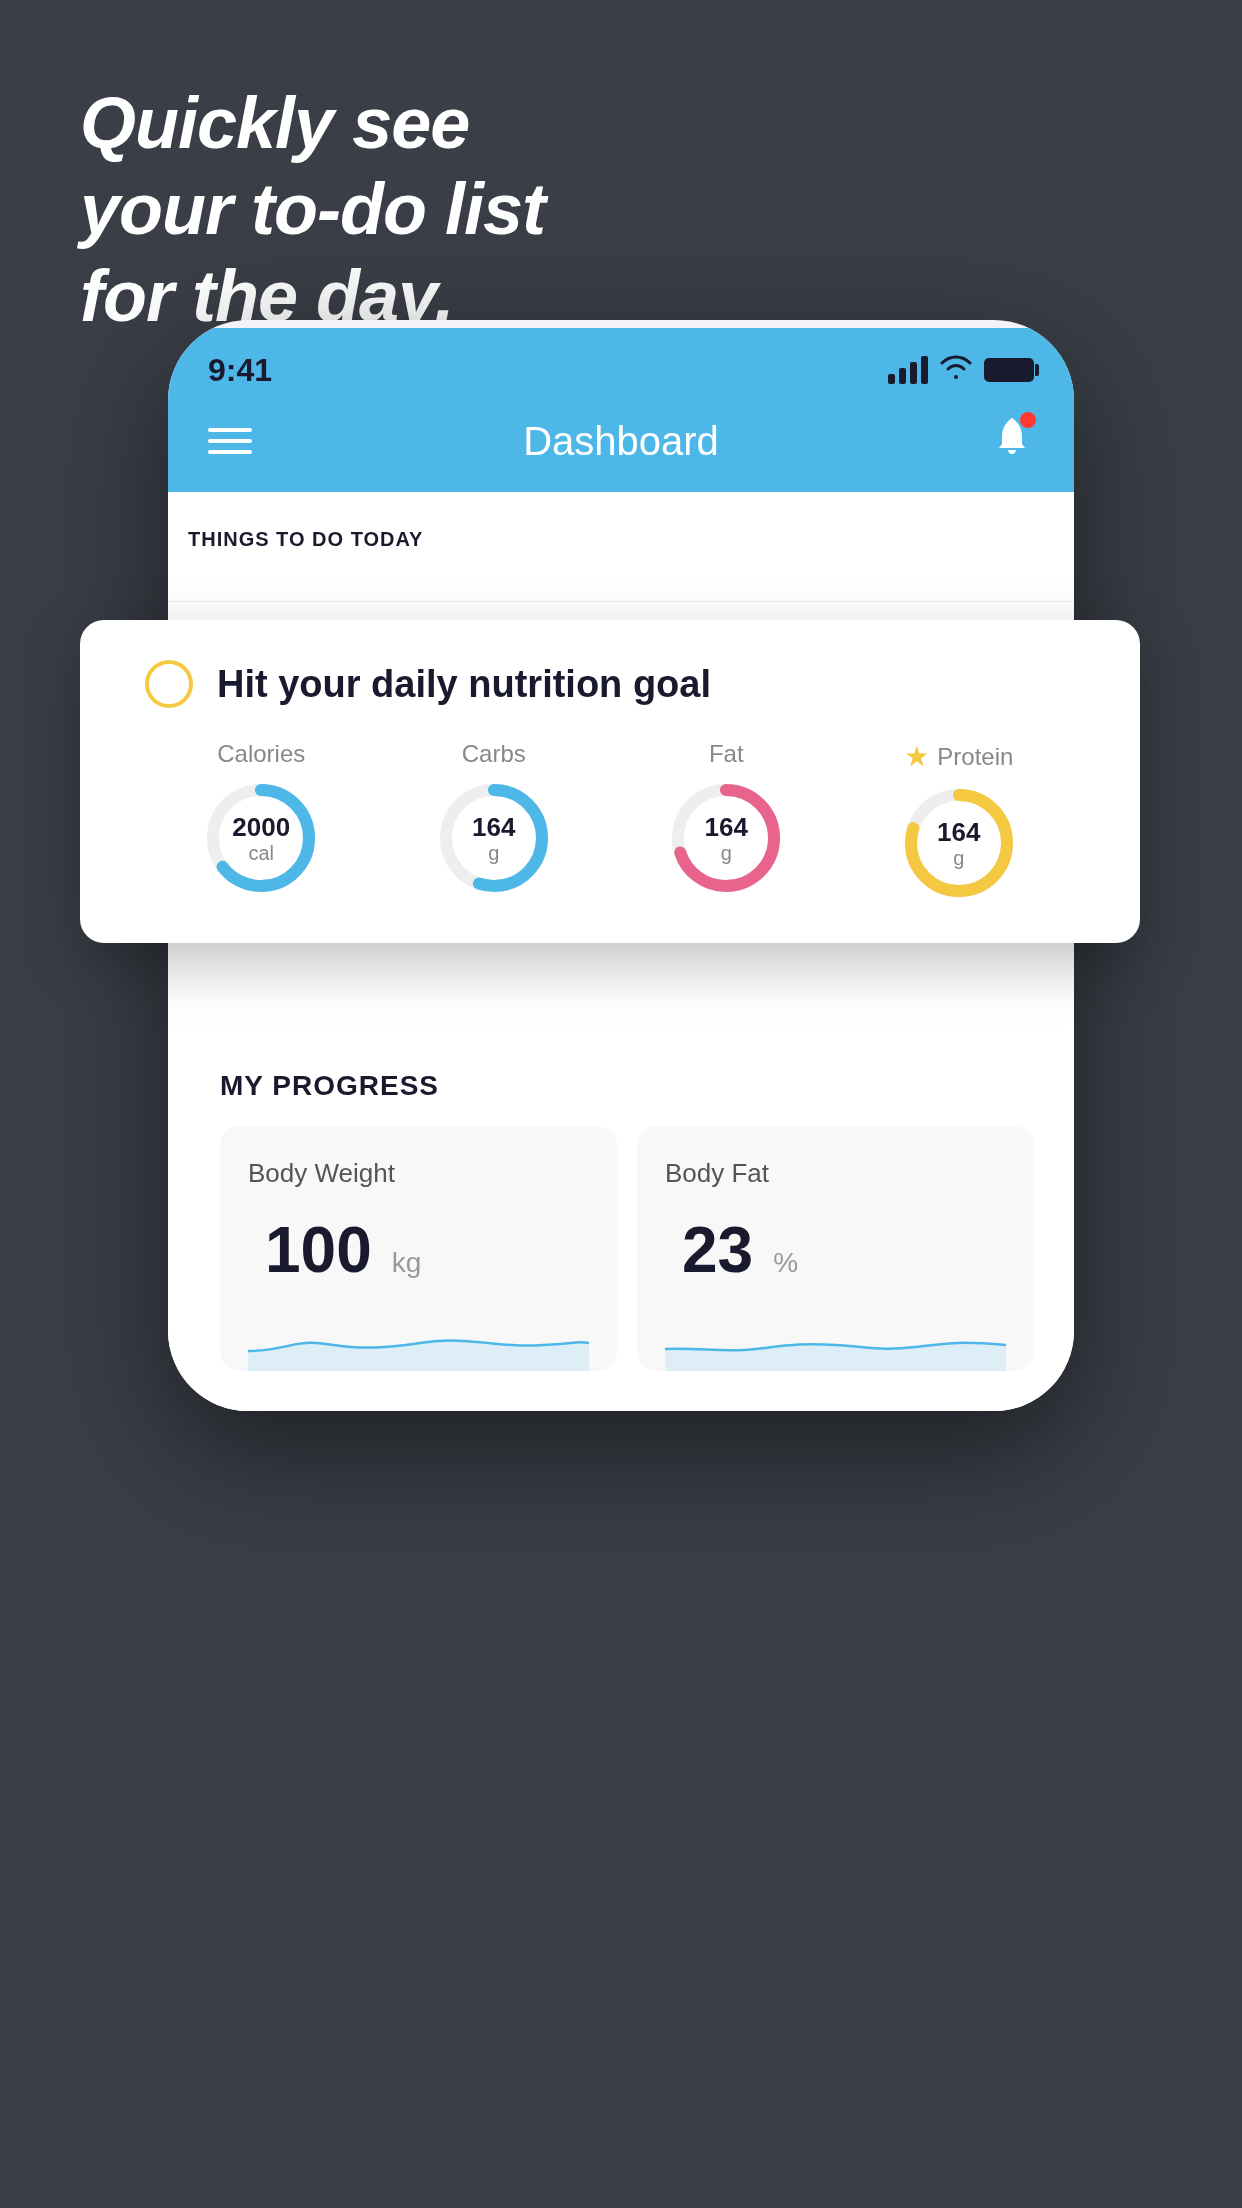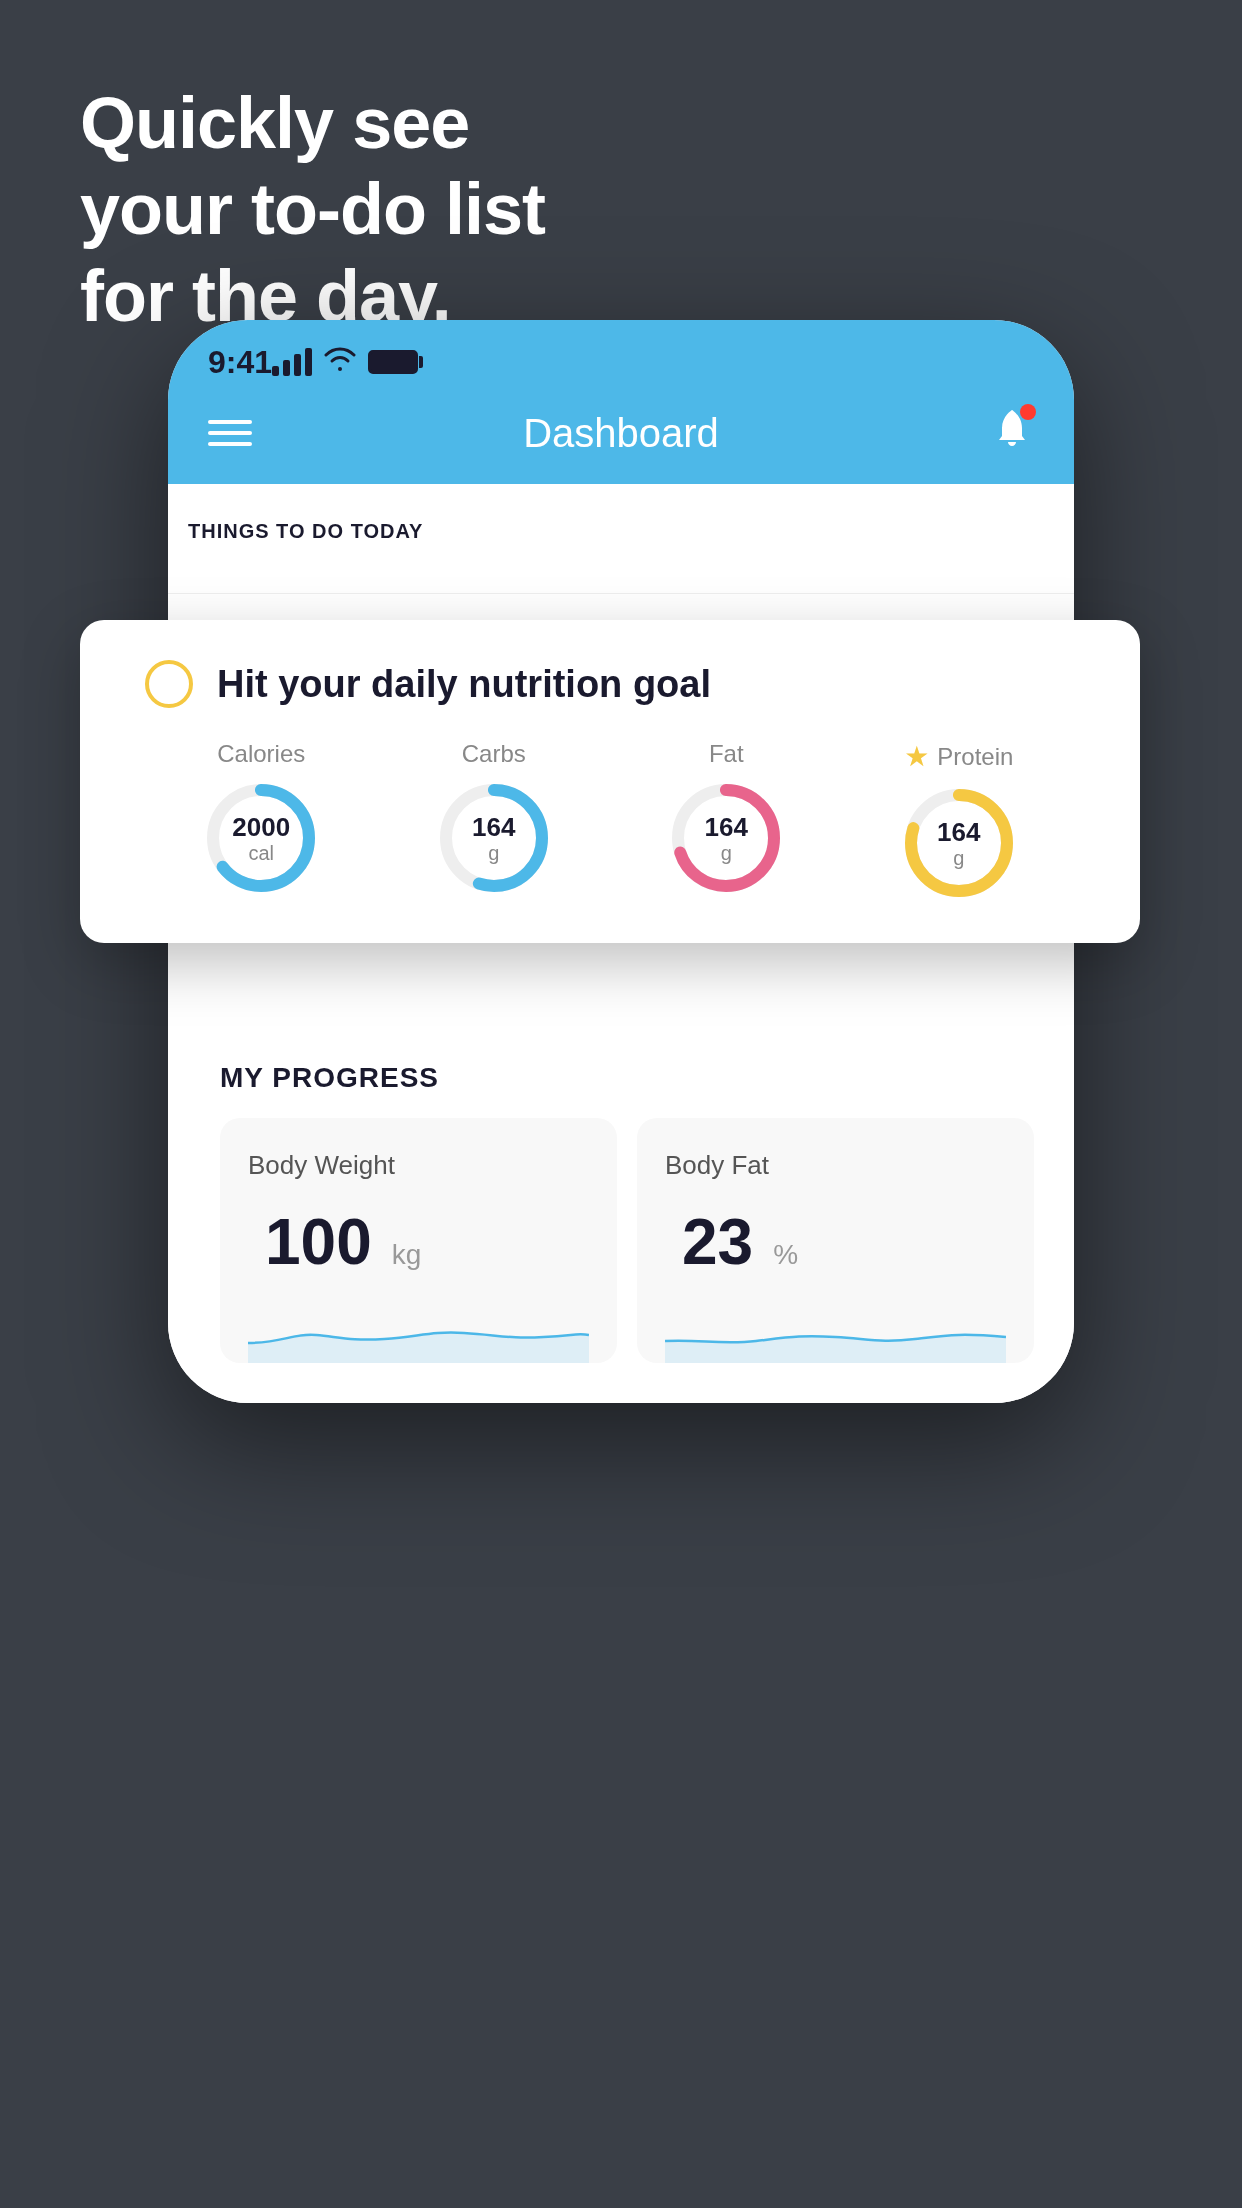--- a/index.html
+++ b/index.html
@@ -23,42 +23,44 @@
     
     .hero-text {
       position: absolute;
       top: 80px;
       left: 80px;
       color: #ffffff;
       font-size: 72px;
       font-weight: 800;
       line-height: 1.2;
       letter-spacing: -1px;
+      font-style: italic;
     }
 
     
     .phone {
       position: absolute;
       top: 320px;
       left: 168px;
       width: 906px;
       background: #f2f2f7;
       border-radius: 80px;
       overflow: hidden;
       box-shadow: 0 40px 120px rgba(0,0,0,0.5);
     }
 
     
     .status-bar {
       background: #4db8e8;
       display: flex;
-      justify-content: flex-start;
+      justify-content: space-between;
       align-items: center;
       padding: 14px 40px 0 40px;
       height: 70px;
+      margin-top: 8px;
     }
 
     .status-time {
       color: #1a1a2e;
       font-size: 32px;
       font-weight: 600;
     }
 
     .status-icons {
       display: flex;

